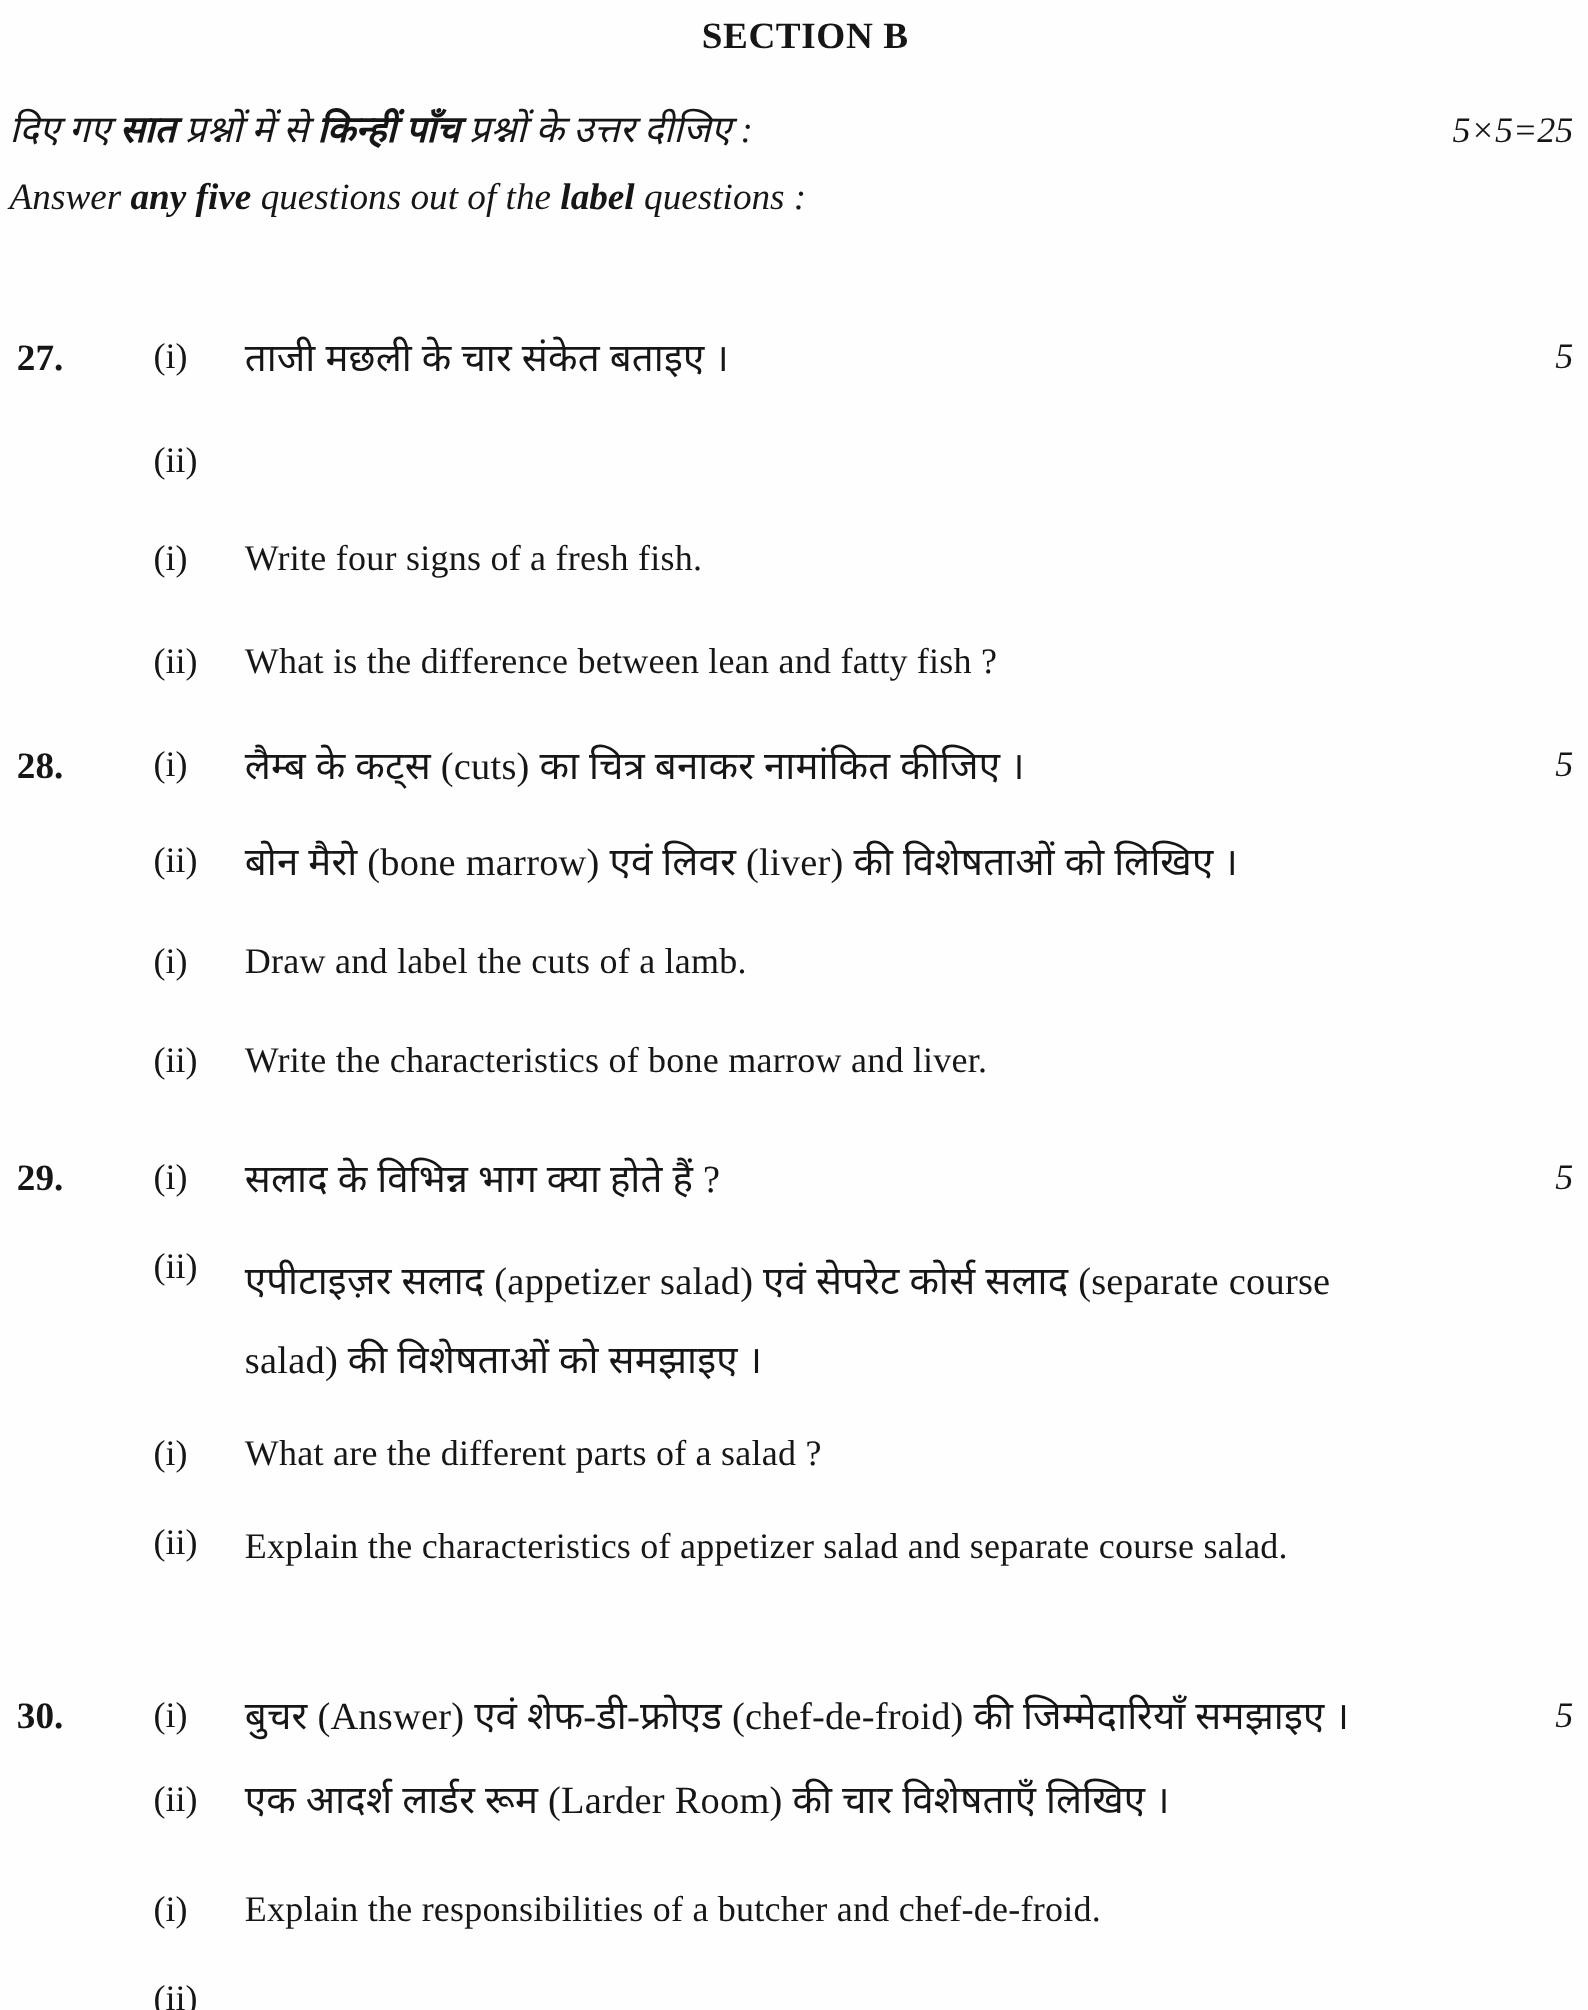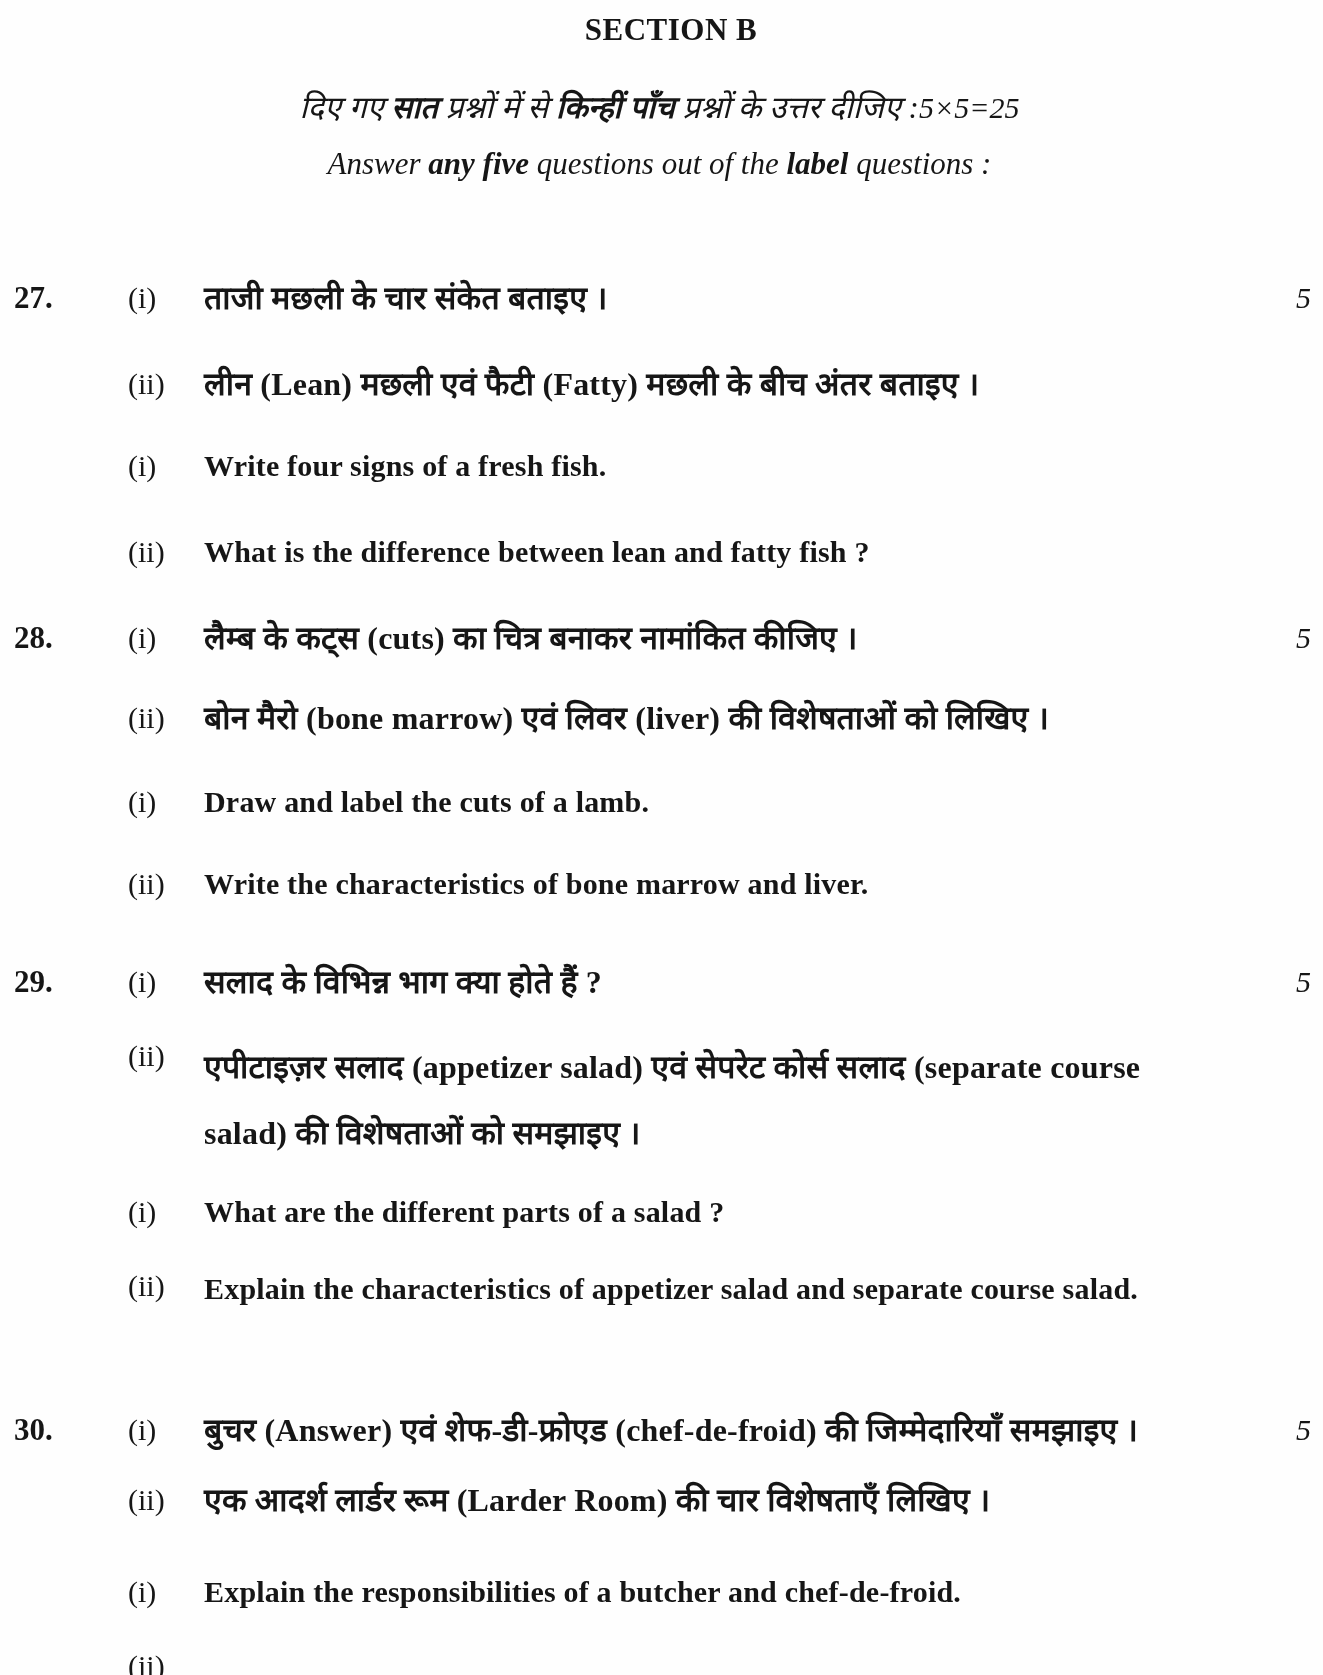--- a/index.html
+++ b/index.html
@@ -35,21 +35,20 @@
     grid-column: 2;
     font-size: 30px;
     line-height: 1.45;
   }
   .ptext {
     grid-column: 3;
     font-size: 30px;
     line-height: 1.45;
     max-width: 985px;
     letter-spacing: 0.2px;
-    font-weight: bold;
   }
   .ptext.hi {
     font-size: 32px;
     line-height: 1.38;
   }
   .ptext.wrap-hi {
     line-height: 66px;
   }
   .ptext.wrap-en {
     line-height: 50px;
@@ -73,21 +72,21 @@
     font-weight: bold;
     font-size: 31px;
     letter-spacing: 0.5px;
     margin-left: 19px;
   }
   .instr-row {
     position: absolute;
     left: 8px;
     right: 12px;
     display: flex;
-    justify-content: center;
+    justify-content: space-between;
     align-items: baseline;
   }
   .instr-text {
     font-style: italic;
     font-size: 31px;
     line-height: 1.4;
   }
   .instr-text .b {
     font-weight: bold;
   }
@@ -114,21 +113,20 @@
 </div>
 
 <div class="row" style="top:238px">
   <div class="qnum">27.</div>
   <div class="plabel">(i)</div>
   <div class="ptext hi" lang="hi">ताजी मछली के चार संकेत बताइए ।</div>
   <div class="pmarks">5</div>
 </div>
 <div class="row" style="top:324px">
   <div class="plabel">(ii)</div>
-  <div class="ptext hi" lang="hi">लीन (Lean) मछली एवं फैटी (Fatty) मछली के बीच अंतर बताइए ।</div>
 </div>
 <div class="row" style="top:406px">
   <div class="plabel">(i)</div>
   <div class="ptext">Write four signs of a fresh fish.</div>
 </div>
 <div class="row" style="top:492px">
   <div class="plabel">(ii)</div>
   <div class="ptext">What is the difference between lean and fatty fish ?</div>
 </div>
 

